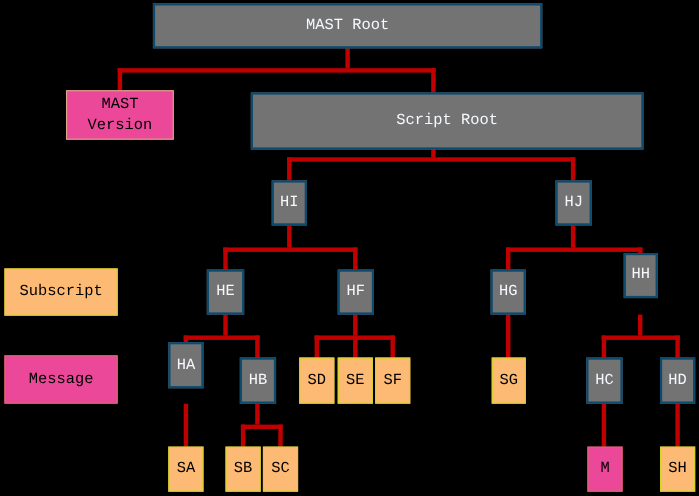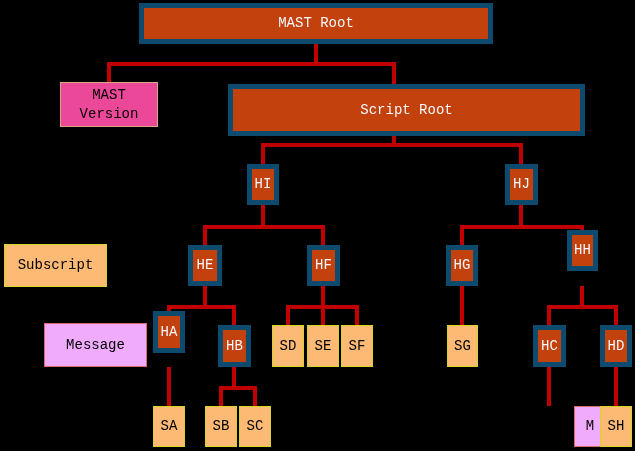--- a/index.html
+++ b/index.html
@@ -5,23 +5,23 @@
   html,body{margin:0;padding:0;background:#000;}
   #canvas{
     position:relative;width:635px;height:451px;background:#000;overflow:hidden;
     font-family:"Liberation Mono","DejaVu Sans Mono",monospace;
   }
   .node{
     position:absolute;box-sizing:border-box;
     display:flex;align-items:center;justify-content:center;text-align:center;
     font-size:14px;line-height:1.35;letter-spacing:0px;white-space:pre-line;
   }
-  .blue{background:#c2410c;color:#f5f8fc;border:5px solid #0c4a6e;}
+  .blue{background:#737373;color:#f5f8fc;border:2px solid #0c4a6e;}
   .yellow{background:#fdba74;color:#000;border:1px solid #d6d620;}
-  .salmon{background:#f0abfc;color:#000;border:1px solid #d96a66;margin-left:40px;}
+  .salmon{background:#ec4899;color:#000;border:1px solid #d96a66;}
   .peach{background:#ec4899;color:#000;border:1px solid #d9a987;}
   .line{position:absolute;background:#C00000;}
 </style>
 </head>
 <body>
 
 <div id="canvas">
 
   <div class="line" style="left:314px;top:44px;width:4px;height:18px"></div>
   <div class="line" style="left:107px;top:62px;width:289px;height:4px"></div>

